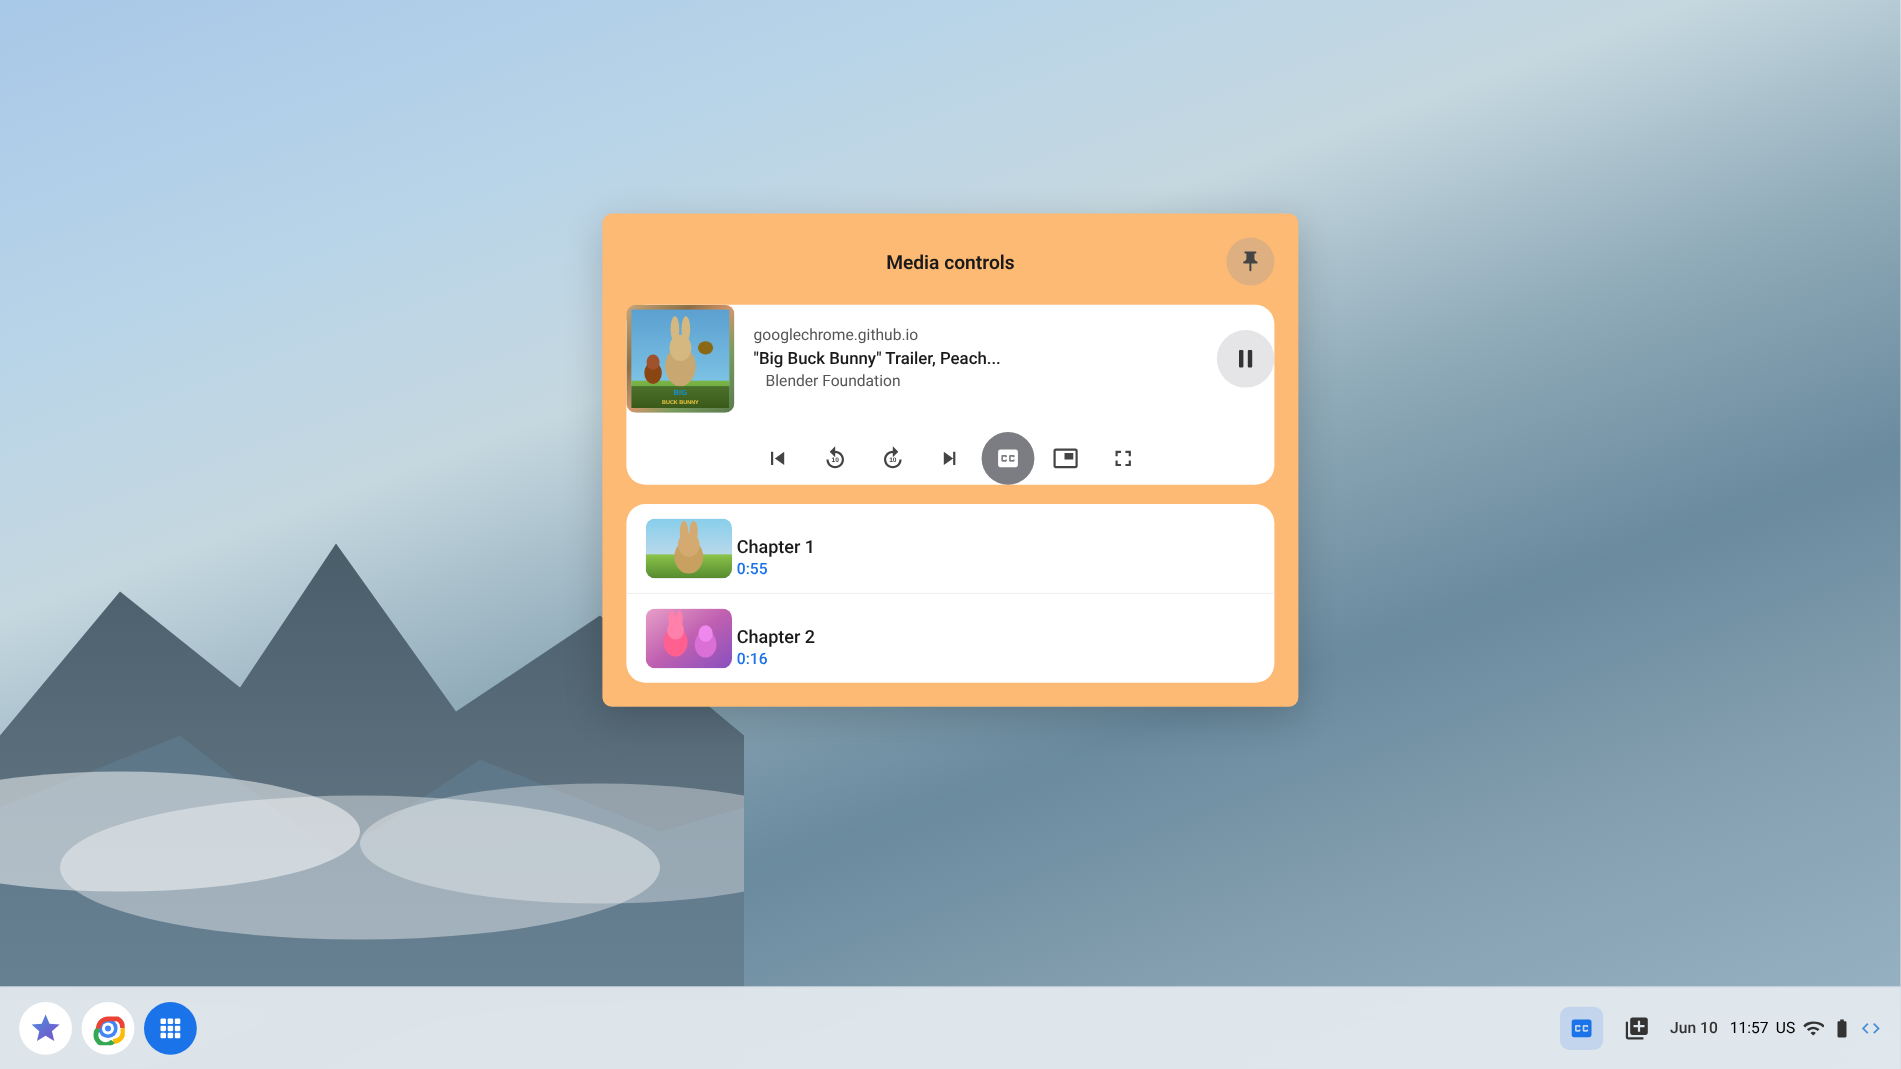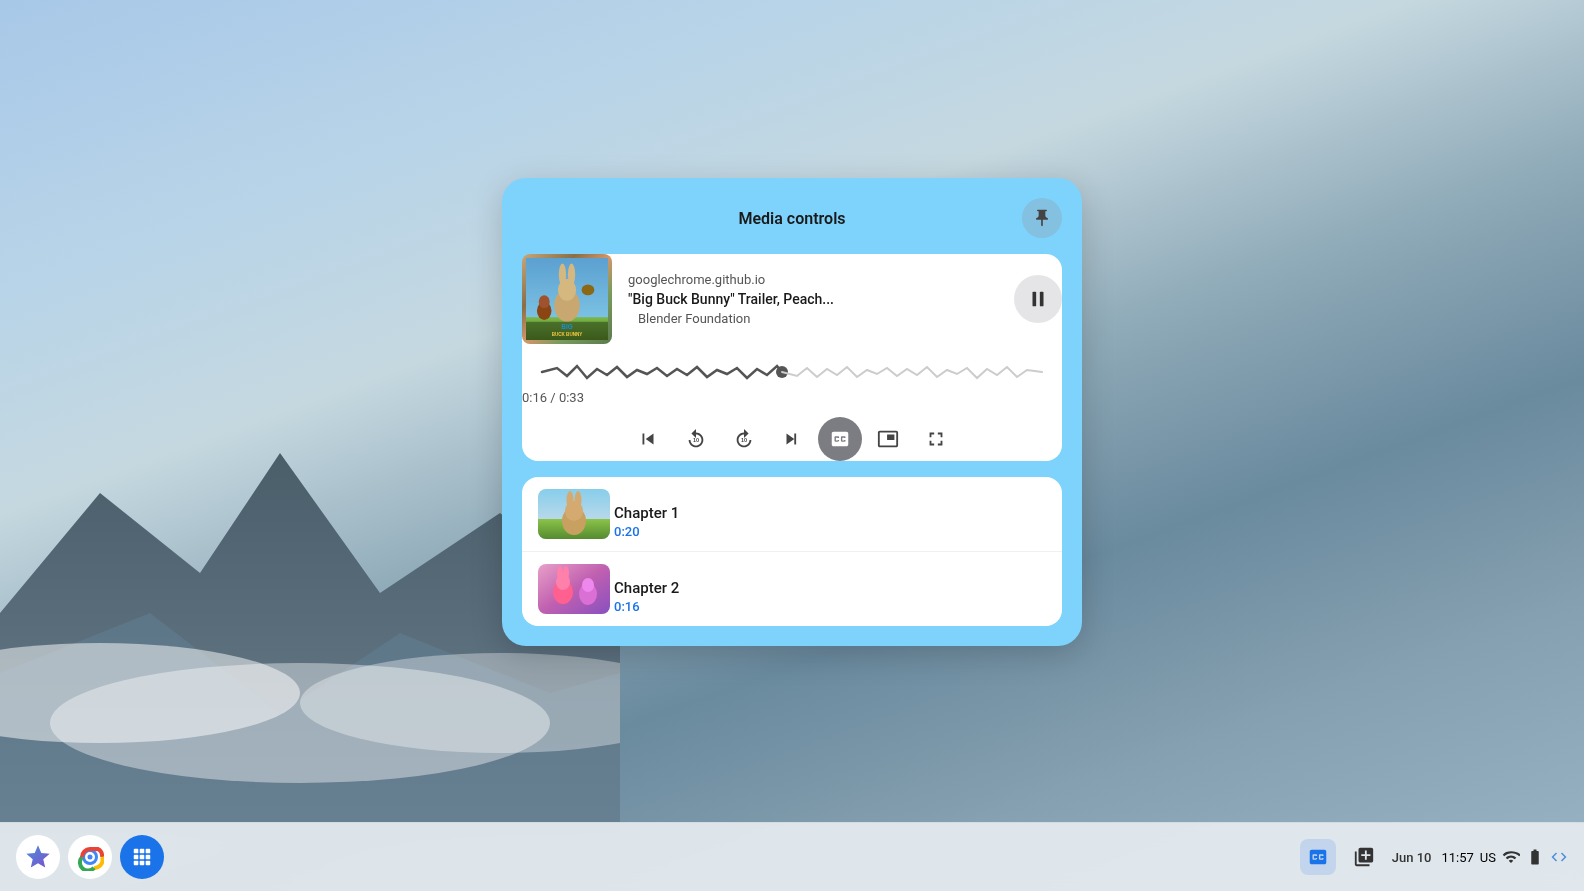--- a/index.html
+++ b/index.html
@@ -99,22 +99,22 @@
       font-size: 13px;
       color: #000000;
     }
 
     
     .media-panel {
       position: absolute;
       top: 178px;
       left: 502px;
       width: 580px;
-      background: #7dd3fc;
-      border-radius: 24px;
+      background: #fdba74;
+      border-radius: 8px;
       padding: 20px;
       box-shadow: 0 8px 32px rgba(0,0,0,0.18);
     }
 
     .media-panel-header {
       display: flex;
       align-items: center;
       justify-content: space-between;
       margin-bottom: 16px;
     }
@@ -397,32 +397,20 @@
       </div>
 
       <button class="play-pause-btn">
         <svg width="22" height="22" viewBox="0 0 24 24" fill="#333">
           <rect x="6" y="4" width="4" height="16" rx="1"></rect>
           <rect x="14" y="4" width="4" height="16" rx="1"></rect>
         </svg>
       </button>
     </div>
 
-    <div class="progress-section">
-      <svg class="wavy-progress" viewBox="0 0 500 24">
-
-        <polyline points="0,12 15,8 25,16 35,6 45,18 55,9 65,15 75,7 85,17 95,10 105,14 115,8 125,16 135,9 145,15 155,7 165,17 175,10 185,14 195,8 205,18 215,9 225,15 235,6 240,12" fill="none" stroke="#555" stroke-width="2.5" stroke-linecap="round"></polyline>
-
-        <circle cx="240" cy="12" r="6" fill="#555"></circle>
-
-        <polyline points="240,12 255,16 265,8 275,17 285,9 295,15 305,7 315,17 325,10 335,14 345,8 355,16 365,9 375,15 385,7 395,17 405,10 415,14 425,8 435,18 445,9 455,15 465,7 475,17 485,10 500,12" fill="none" stroke="#ccc" stroke-width="2" stroke-linecap="round"></polyline>
-      </svg>
-
-      <div class="time-display">0:16 / 0:33</div>
-    </div>
 
     <div class="controls-row">
 
       <button class="ctrl-btn" title="Skip to beginning">
         <svg width="22" height="22" viewBox="0 0 24 24" fill="currentColor">
           <path d="M6 6h2v12H6zm3.5 6 8.5 6V6z"></path>
         </svg>
       </button>
 
       <button class="ctrl-btn" title="Rewind 10 seconds">
@@ -484,21 +472,21 @@
           <rect x="0" y="30" width="72" height="20" fill="url(#groundChap1)"></rect>
 
           <ellipse cx="36" cy="32" rx="12" ry="14" fill="#c8a060"></ellipse>
           <ellipse cx="36" cy="22" rx="9" ry="10" fill="#d4aa70"></ellipse>
           <ellipse cx="32" cy="11" rx="3.5" ry="9" fill="#d4aa70"></ellipse>
           <ellipse cx="40" cy="11" rx="3.5" ry="9" fill="#d4aa70"></ellipse>
         </svg>
       </div>
       <div class="chapter-info">
         <div class="chapter-name">Chapter 1</div>
-        <div class="chapter-time">0:20</div>
+        <div class="chapter-time">0:55</div>
       </div>
     </div>
 
     <div class="chapter-item">
       <div class="chapter-thumb">
         <svg width="72" height="50" viewBox="0 0 72 50">
           <defs>
             <linearGradient id="bgChap2" x1="0%" y1="0%" x2="100%" y2="100%">
               <stop offset="0%" style="stop-color:#e8a0c8"></stop>
               <stop offset="50%" style="stop-color:#c060b0"></stop>

